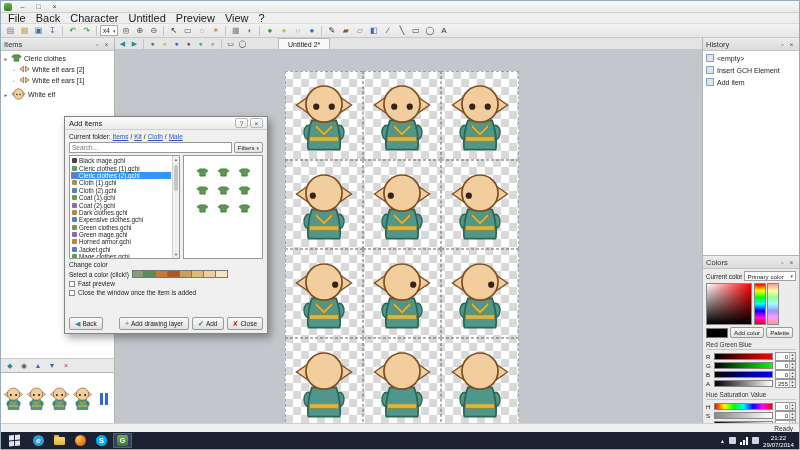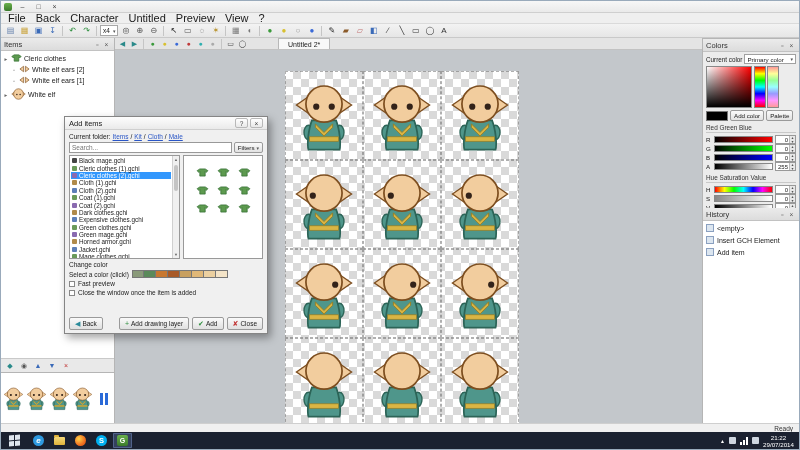--- a/index.html
+++ b/index.html
@@ -476,20 +476,42 @@
                 <polygon points="2,15 8.5,10.5 8.5,19.5" fill="#f2cd9e" stroke="#7d4e1f" stroke-width="0.8"></polygon>
                 <polygon points="34,15 27.5,10.5 27.5,19.5" fill="#f2cd9e" stroke="#7d4e1f" stroke-width="0.8"></polygon>
                 <ellipse cx="18" cy="14.5" rx="10.5" ry="10.5" fill="#f2cd9e" stroke="#7d4e1f" stroke-width="1"></ellipse>
               </svg>
             </div>
           </div>
       </div>
     </div>
 
     <div class="right-col">
+      <div class="panel history-panel">
+        <div class="ptitle">
+          <span>History</span>
+            <span class="sp"></span>
+          <span class="pbtn">▫</span>
+          <span class="pbtn">×</span>
+        </div>
+        <div class="hlist" id="historyList">
+            <div class="hrow">
+              <span class="hic"></span>
+              <span>&lt;empty&gt;</span>
+            </div>
+            <div class="hrow">
+              <span class="hic"></span>
+              <span>Insert GCH Element</span>
+            </div>
+            <div class="hrow">
+              <span class="hic"></span>
+              <span>Add item</span>
+            </div>
+          </div>
+      </div>
       <div class="panel colors-panel">
         <div class="ptitle">
           <span>Colors</span>
             <span class="sp"></span>
           <span class="pbtn">▫</span>
           <span class="pbtn">×</span>
         </div>
         <div class="cbody">
           <div class="crow1">
             <span>Current color</span>
@@ -589,42 +611,20 @@
                   <span class="arrs">
                     <span>▴</span>
                     <span>▾</span>
                   </span>
                 </span>
               </div>
             </div>
 
         </div>
       </div>
-      <div class="panel history-panel">
-        <div class="ptitle">
-          <span>History</span>
-            <span class="sp"></span>
-          <span class="pbtn">▫</span>
-          <span class="pbtn">×</span>
-        </div>
-        <div class="hlist" id="historyList">
-            <div class="hrow">
-              <span class="hic"></span>
-              <span>&lt;empty&gt;</span>
-            </div>
-            <div class="hrow">
-              <span class="hic"></span>
-              <span>Insert GCH Element</span>
-            </div>
-            <div class="hrow">
-              <span class="hic"></span>
-              <span>Add item</span>
-            </div>
-          </div>
-      </div>
     </div>
   </div>
 
   <div class="dialog">
     <div class="dtitle">
       <span>Add items</span>
       <span class="sp"></span>
       <span class="dwbtn">?</span>
       <span class="dwbtn">×</span>
     </div>

